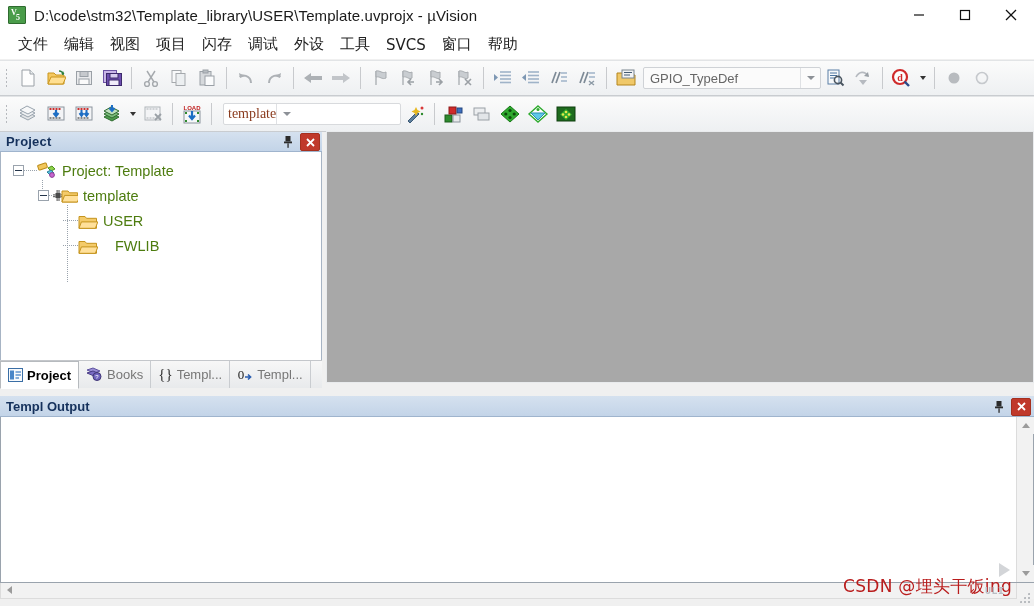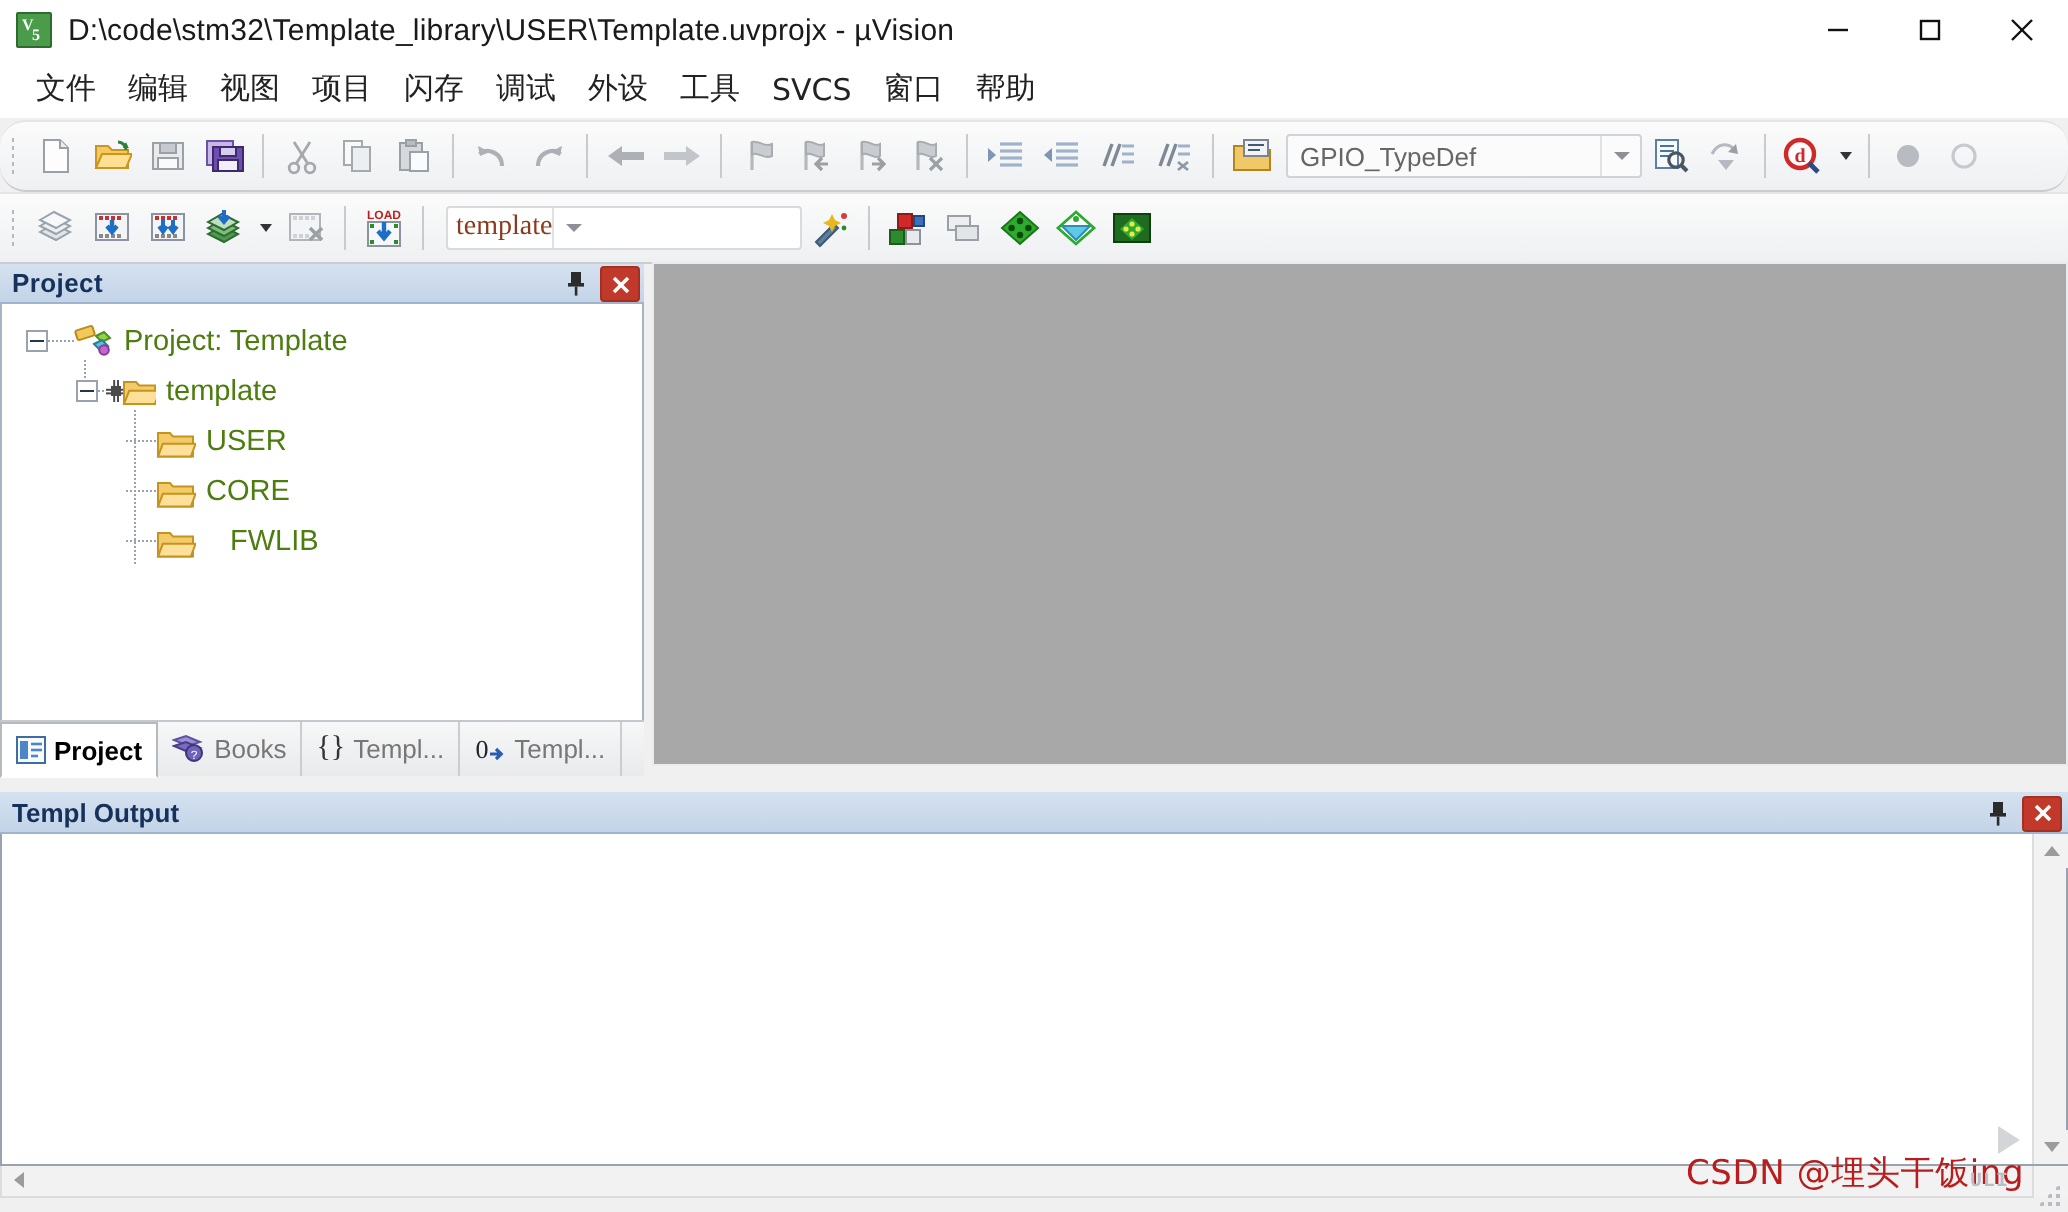--- a/index.html
+++ b/index.html
@@ -63,21 +63,21 @@
 
   
   .toolbar {
     position:absolute; left:0; width:1034px;
     background: linear-gradient(#fbfbfb, #eef0f2);
     border-top: 1px solid #e2e4e6;
     border-bottom: 1px solid #c9ccd0;
     display:flex; align-items:center;
     box-sizing: border-box;
   }
-  .toolbar1 { top:60px; height:36px;border-radius:13px; }
+  .toolbar1 { top:60px; height:36px; }
   .toolbar2 { top:96px; height:36px; }
   .grip {
     width: 8px; height: 22px; margin:0 3px 0 3px;
     background-image: radial-gradient(#b6b9bd 35%, transparent 36%);
     background-size: 3px 4px;
     background-position: 2px 1px;
     background-repeat: repeat-y;
     flex:0 0 auto;
   }
   .tb-sep {
@@ -777,30 +777,20 @@
         <div class="dots" style="width:15px;"></div>
         <div class="folder">
           <svg width="20" height="16" viewBox="0 0 20 16">
             <path d="M1 2.5 h6 l1.5 1.8 h10 v10 h-17.5 z" fill="#f4cb6a" stroke="#c5941e"></path>
             <path d="M1 14.3 l2.4 -6.4 h16.4 l-2.4 6.4 z" fill="#ffe09a" stroke="#c5941e"></path>
           </svg>
         </div>
         <div class="lbl" style="margin-left:8px;">USER</div>
       </div>
 
-      <div class="tree-row" style="padding-left:62px;">
-        <div class="dots" style="width:15px;"></div>
-        <div class="folder">
-          <svg width="20" height="16" viewBox="0 0 20 16">
-            <path d="M1 2.5 h6 l1.5 1.8 h10 v10 h-17.5 z" fill="#f4cb6a" stroke="#c5941e"></path>
-            <path d="M1 14.3 l2.4 -6.4 h16.4 l-2.4 6.4 z" fill="#ffe09a" stroke="#c5941e"></path>
-          </svg>
-        </div>
-        <div class="lbl" style="margin-left:8px;">CORE</div>
-      </div>
 
       <div class="tree-row" style="padding-left:62px;">
         <div class="dots" style="width:15px;"></div>
         <div class="folder">
           <svg width="20" height="16" viewBox="0 0 20 16">
             <path d="M1 2.5 h6 l1.5 1.8 h10 v10 h-17.5 z" fill="#f4cb6a" stroke="#c5941e"></path>
             <path d="M1 14.3 l2.4 -6.4 h16.4 l-2.4 6.4 z" fill="#ffe09a" stroke="#c5941e"></path>
           </svg>
         </div>
         <div class="lbl" style="margin-left:20px;">FWLIB</div>

